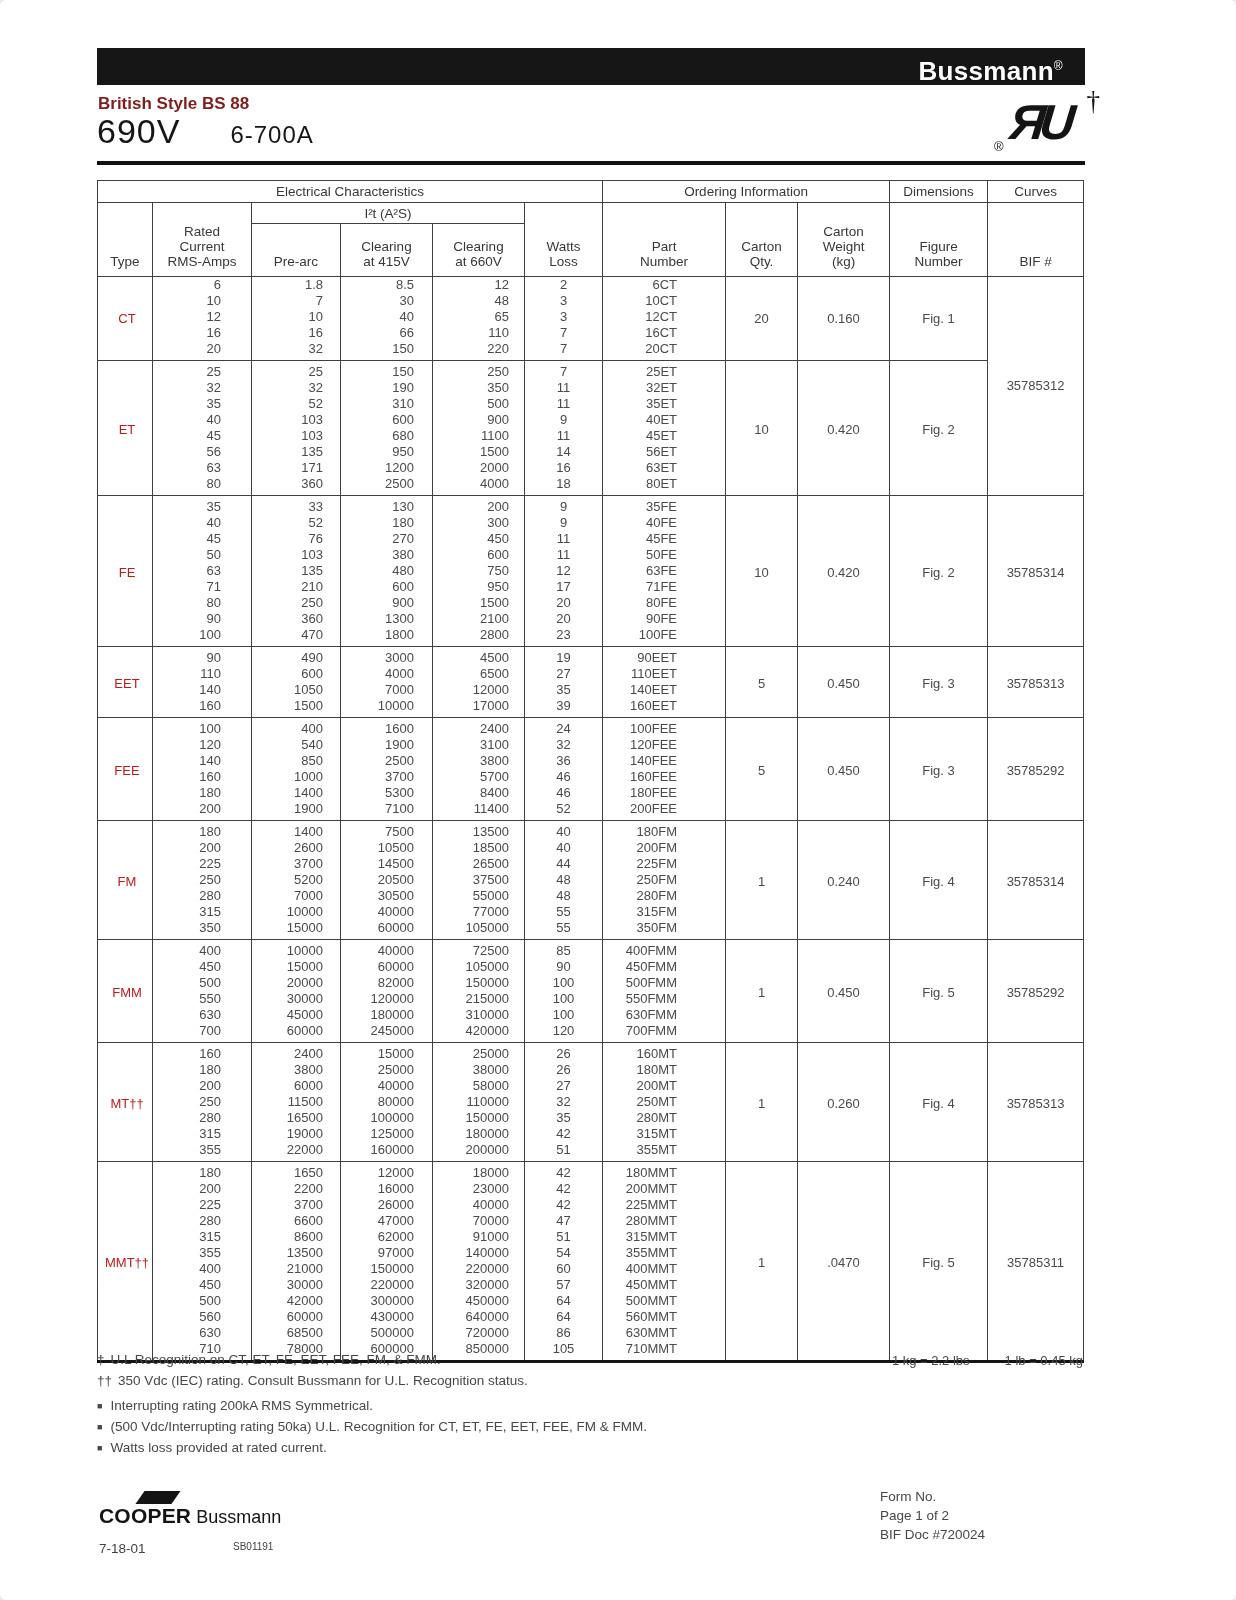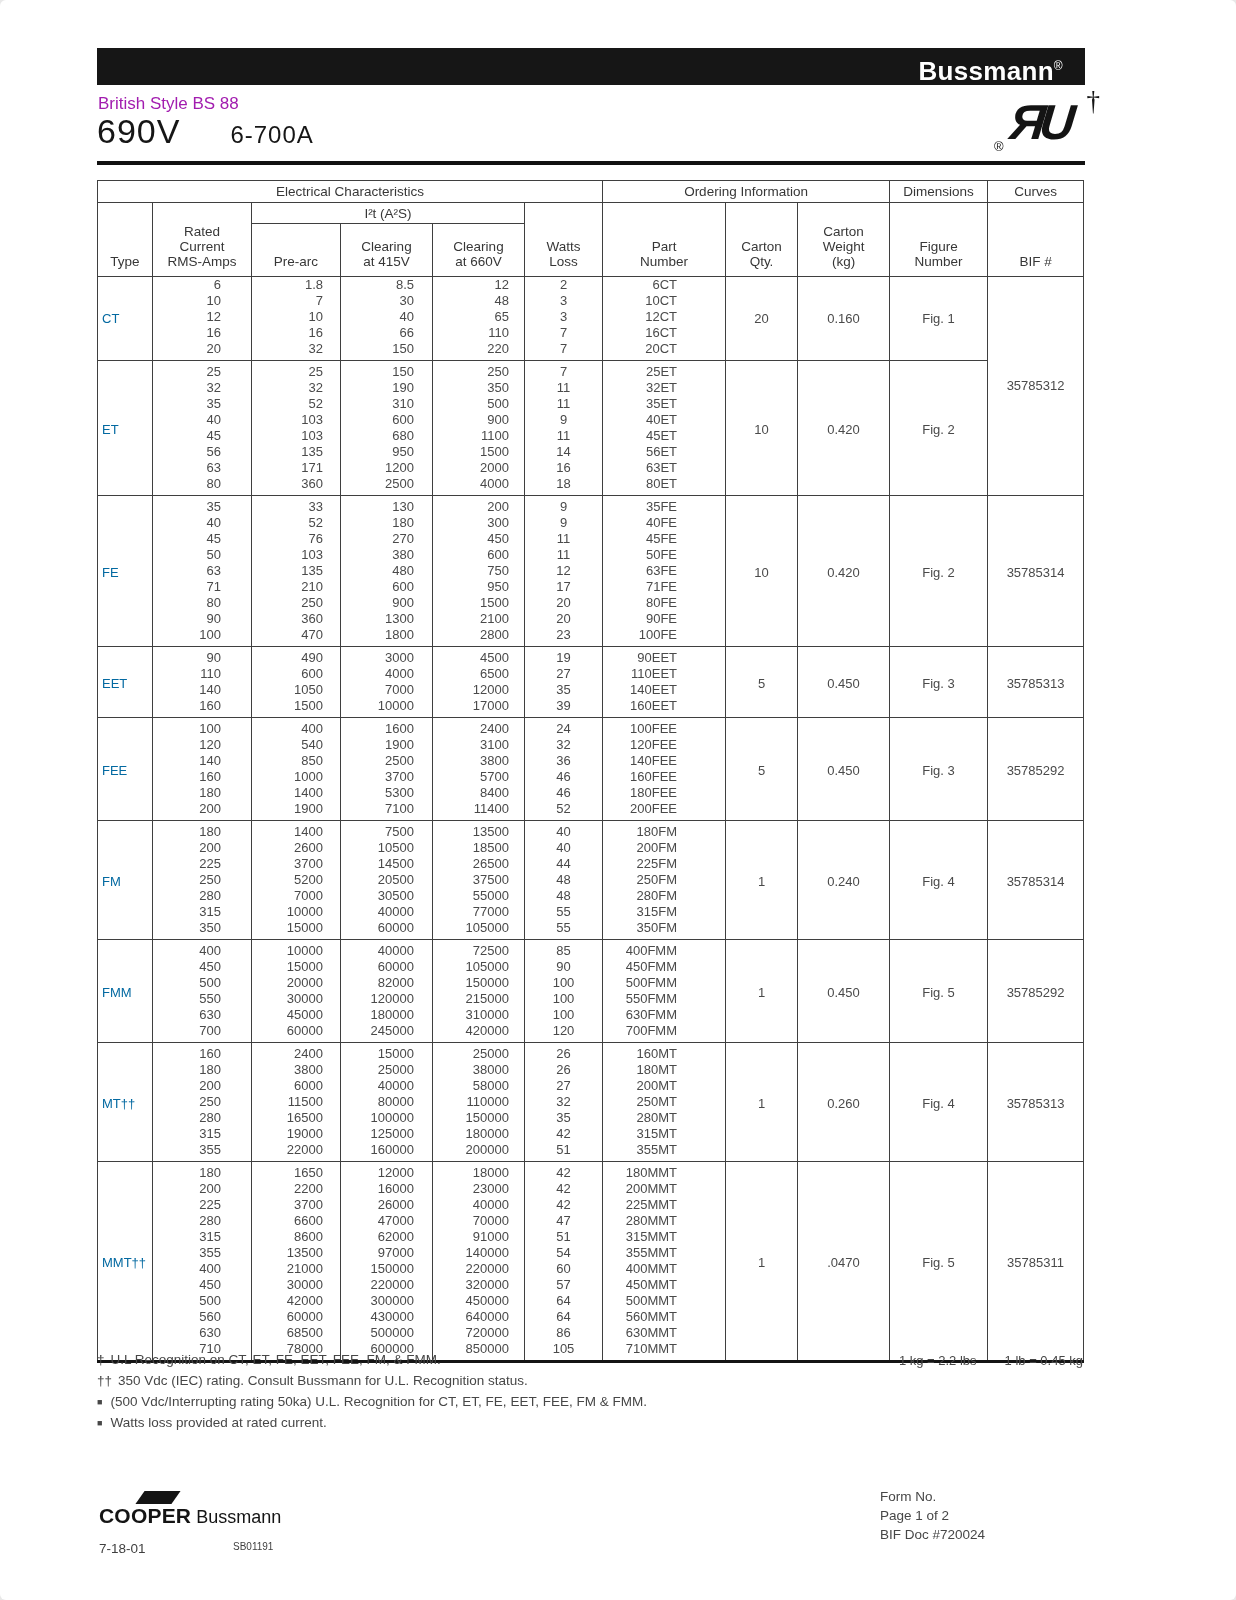--- a/index.html
+++ b/index.html
@@ -8,21 +8,21 @@
     background:#ffffff; overflow:hidden;
     font-family:"Liberation Sans","DejaVu Sans",sans-serif; color:#3f3f3f;border-radius:6px;
   }
 
   
   .topbar { position:absolute; left:97px; top:48px; width:988px; height:37px; background:#161616; }
   .topbar .brand { display:block; text-align:right; color:#fff; font-size:26px; font-weight:bold;
                    line-height:37px; padding-right:22px; letter-spacing:.3px; }
   .topbar .brand sup { font-size:12px; font-weight:400; }
 
-  .subtitle { position:absolute; left:98px; top:94px; font-size:17px; font-weight:normal; color:#a21caf; }
+  .subtitle { position:absolute; left:98px; top:94px; font-size:17px; font-weight:bold; color:#7f1d1d; }
   .bigtitle { position:absolute; left:97px; top:112px; color:#161616; white-space:nowrap; }
   .voltage  { font-size:34px; font-weight:400; letter-spacing:1px; }
   .amps     { font-size:24px; font-weight:400; margin-left:50px; letter-spacing:1px; }
 
   .ul-mark    { position:absolute; left:1002px; top:94px; width:84px; height:62px; color:#141414; }
   .ul-letters { font-size:49px; font-weight:800; font-style:italic; letter-spacing:-6px;
                 line-height:56px; transform:skewX(-6deg); display:inline-block; margin-left:8px; }
   .ul-reg     { position:absolute; left:-8px; bottom:2px; font-size:13px; font-style:normal; font-weight:400; }
   .ul-dagger  { position:absolute; right:-14px; top:-8px; font-size:27px; font-weight:400;
                 font-family:"Liberation Serif","DejaVu Serif",serif; }
@@ -40,36 +40,36 @@
   .h-i2t   { height:20px; }
   .hr3 th  { height:45px; vertical-align:bottom; padding-bottom:7px !important; }
   .h-ml    { vertical-align:bottom; padding-bottom:7px !important; }
   .h-type  { vertical-align:bottom; padding-bottom:7px !important; }
 
   .maintable tbody td { border-right:1px solid #3f3f3f; padding:0; height:16px; line-height:16px; }
   .maintable tbody tr.gs td { border-top:1px solid #3f3f3f; }
   .maintable tbody tr.gs td { padding-top:3px; }
   .maintable tbody tr.ge td { padding-bottom:3px; }
 
-  td.type   { text-align:left; padding-left:4px !important; vertical-align:middle; color:#0369a1; }
+  td.type   { text-align:center; padding-left:4px !important; vertical-align:middle; color:#b91c1c; }
   td.rated  { text-align:right; padding-right:30px !important; }
   td.prearc { text-align:right; padding-right:17px !important; }
   td.c415   { text-align:right; padding-right:18px !important; }
   td.c660   { text-align:right; padding-right:15px !important; }
   td.watts  { text-align:center; }
   td.part   { text-align:right; padding-right:48px !important; }
   td.mid    { text-align:center; vertical-align:middle; }
 
   
   .footnotes { position:absolute; left:97px; top:1352px; width:988px; font-size:13.5px; color:#474747; }
   .fn { line-height:16px; margin-bottom:5px; white-space:nowrap; }
   .fn .marker { margin-right:6px; }
   .fn .marker.sq { font-size:9px; vertical-align:1px; margin-right:8px; }
   .fn.bgap { margin-top:9px; }
-  .kg-note { position:absolute; right:2px; top:1px; display:flex; gap:28px; font-size:13px; }
+  .kg-note { position:absolute; right:2px; top:1px; display:flex; gap:35px; font-size:13px; }
 
   
   .cooper-flag { position:absolute; left:140px; top:1491px; width:36px; height:13px;
                  background:#141414; transform:skewX(-35deg); }
   .cooper-line { position:absolute; left:99px; top:1504px; color:#141414; white-space:nowrap; }
   .cooper      { font-size:21px; font-weight:800; letter-spacing:.2px; }
   .cooper-bussmann { font-size:18px; font-weight:400; margin-left:5px; }
   .footer-date { position:absolute; left:99px;  top:1541px; font-size:13.5px; color:#3f3f3f; }
   .footer-code { position:absolute; left:233px; top:1541px; font-size:10px; color:#3f3f3f; }
   .footer-right{ position:absolute; left:880px; top:1487px; width:205px; text-align:left;
@@ -706,20 +706,21 @@
   </table>
 
   <div class="footnotes">
     <div class="kg-note">
       <span>1 kg = 2.2 lbs</span>
       <span>1 lb = 0.45 kg</span>
     </div>
     <div id="fn-list">
         <div class="fn"><span class="marker">†</span><span>U.L Recognition on CT, ET, FE, EET, FEE, FM, &amp; FMM.</span></div>
         <div class="fn"><span class="marker">††</span><span>350 Vdc (IEC) rating. Consult Bussmann for U.L. Recognition status.</span></div>
+        <div class="fn bgap"><span class="marker sq">■</span><span>Interrupting rating 200kA RMS Symmetrical.</span></div>
         <div class="fn"><span class="marker sq">■</span><span>(500 Vdc/Interrupting rating 50ka) U.L. Recognition for CT, ET, FE, EET, FEE, FM &amp; FMM.</span></div>
         <div class="fn"><span class="marker sq">■</span><span>Watts loss provided at rated current.</span></div>
       </div>
   </div>
 
   <div class="cooper-flag"></div>
   <div class="cooper-line">
     <span class="cooper">COOPER</span><span class="cooper-bussmann">Bussmann</span>
   </div>
   <div class="footer-date">7-18-01</div>

